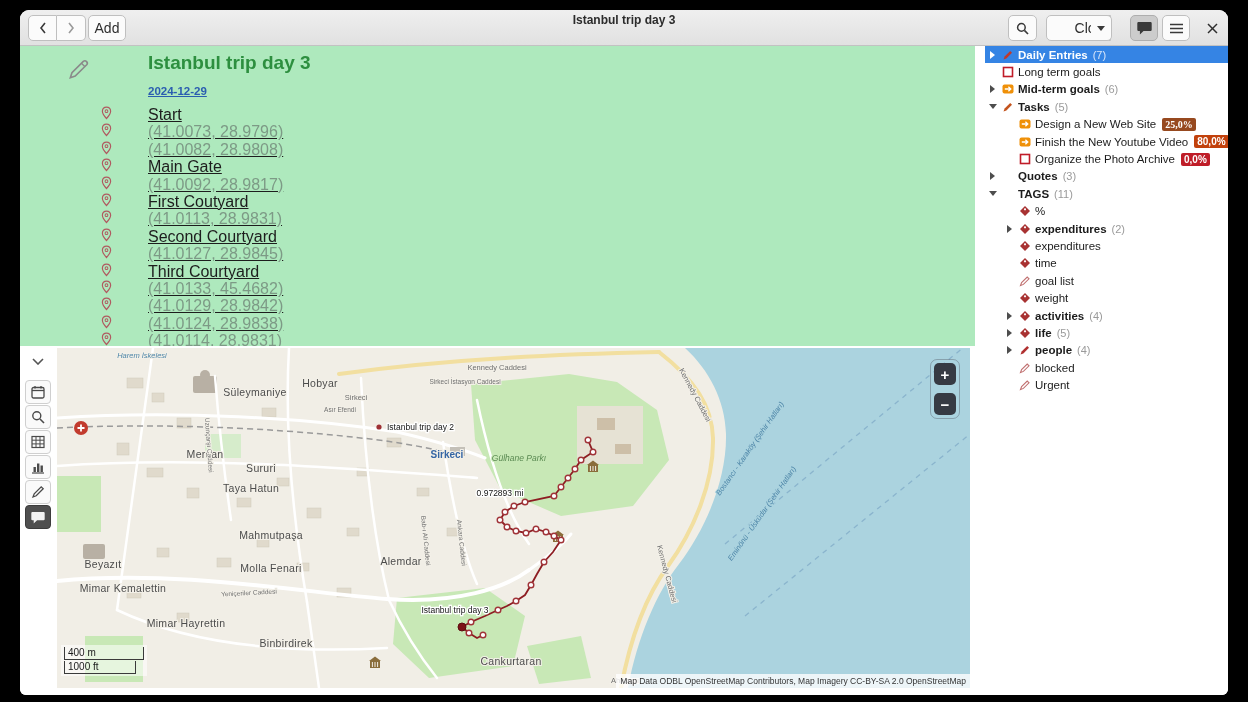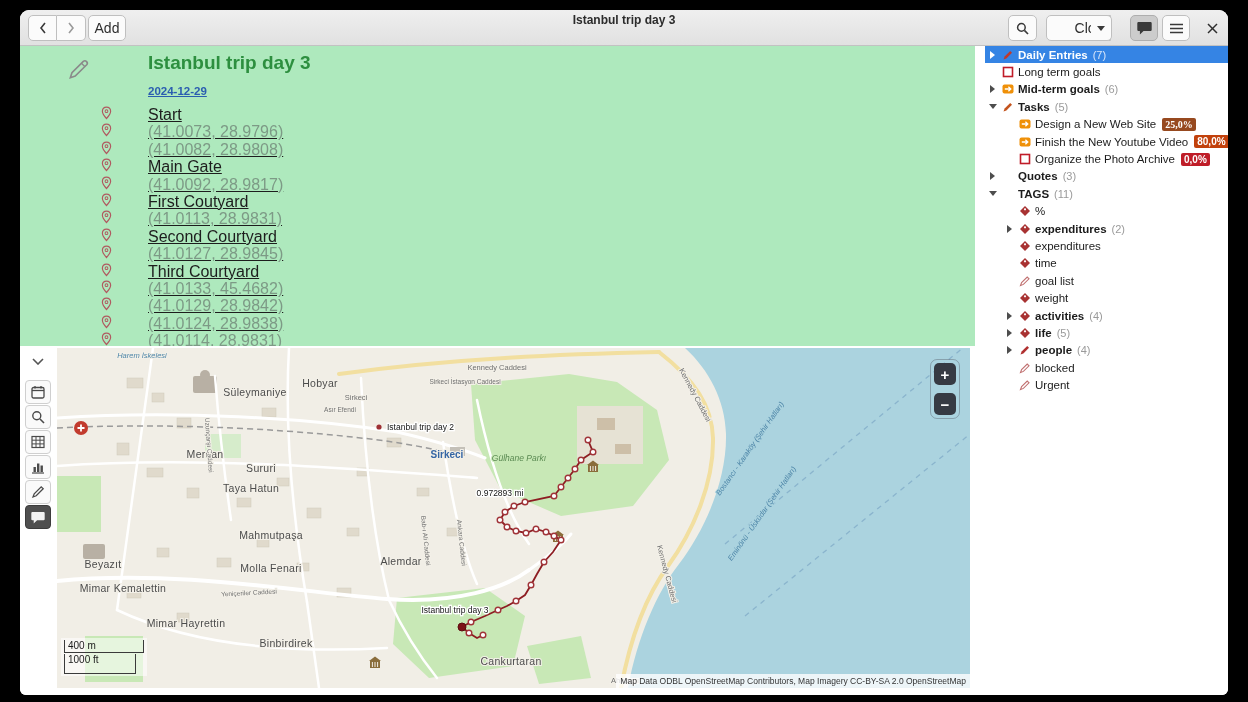--- a/index.html
+++ b/index.html
@@ -45,21 +45,21 @@
   text.w{font-size:7.5px;fill:#4e86a8;font-style:italic;stroke:#abd3df;}
   text.park{font-size:8.5px;fill:#5a8a52;font-style:italic;stroke:#c8e8b6;}
   text.station{font-size:10px;font-weight:bold;fill:#3465a4;}
   text.mk{font-size:8.5px;fill:#141414;stroke:#ffffff;stroke-width:2.6px;}
   .zoom{position:absolute;right:10px;top:11px;border:1px solid rgba(70,70,80,.35);border-radius:7px;padding:3px;}
   .zoom-btn{width:22px;height:22px;border-radius:5px;background:#363a43;color:#fff;display:flex;align-items:center;justify-content:center;
             font-size:15px;font-weight:bold;}
   .zoom-btn + .zoom-btn{margin-top:8px;}
   .scale{position:absolute;left:4px;bottom:12px;background:rgba(255,255,255,.55);padding:2px 3px;font-size:10px;color:#1a1a1a;}
   .scale .m{width:80px;border:1px solid #3a3a3a;border-top:none;padding:0 3px 1px;box-sizing:border-box;}
-  .scale .ft{width:72px;border:1px solid #3a3a3a;border-top:none;margin-top:1px;padding:0 3px 8px;box-sizing:border-box;}
+  .scale .ft{width:72px;border:1px solid #3a3a3a;border-top:none;margin-top:1px;padding:0 3px 1px;box-sizing:border-box;}
   .attribution{position:absolute;right:0;bottom:0;background:rgba(255,255,255,.78);font-size:8.5px;color:#333;padding:2px 4px;}
   
   .right-panel{position:absolute;left:955px;top:36px;width:253px;bottom:0;background:#fff;overflow:hidden;}
   .trow{display:flex;align-items:center;height:17.4px;margin-left:10px;padding-left:0;font-size:11.5px;color:#1c1c1c;}
   .trow.lvl2{padding-left:17px;}
   .trow .exp{width:15px;display:flex;align-items:center;justify-content:center;flex:none;}
   .exp i{display:block;width:0;height:0;}
   .exp.closed i{border-left:5px solid #4d4d4d;border-top:4px solid transparent;border-bottom:4px solid transparent;}
   .exp.open i{border-top:5px solid #4d4d4d;border-left:4px solid transparent;border-right:4px solid transparent;}
   .trow .ticon{width:15px;margin-right:3px;display:flex;align-items:center;justify-content:center;flex:none;}

